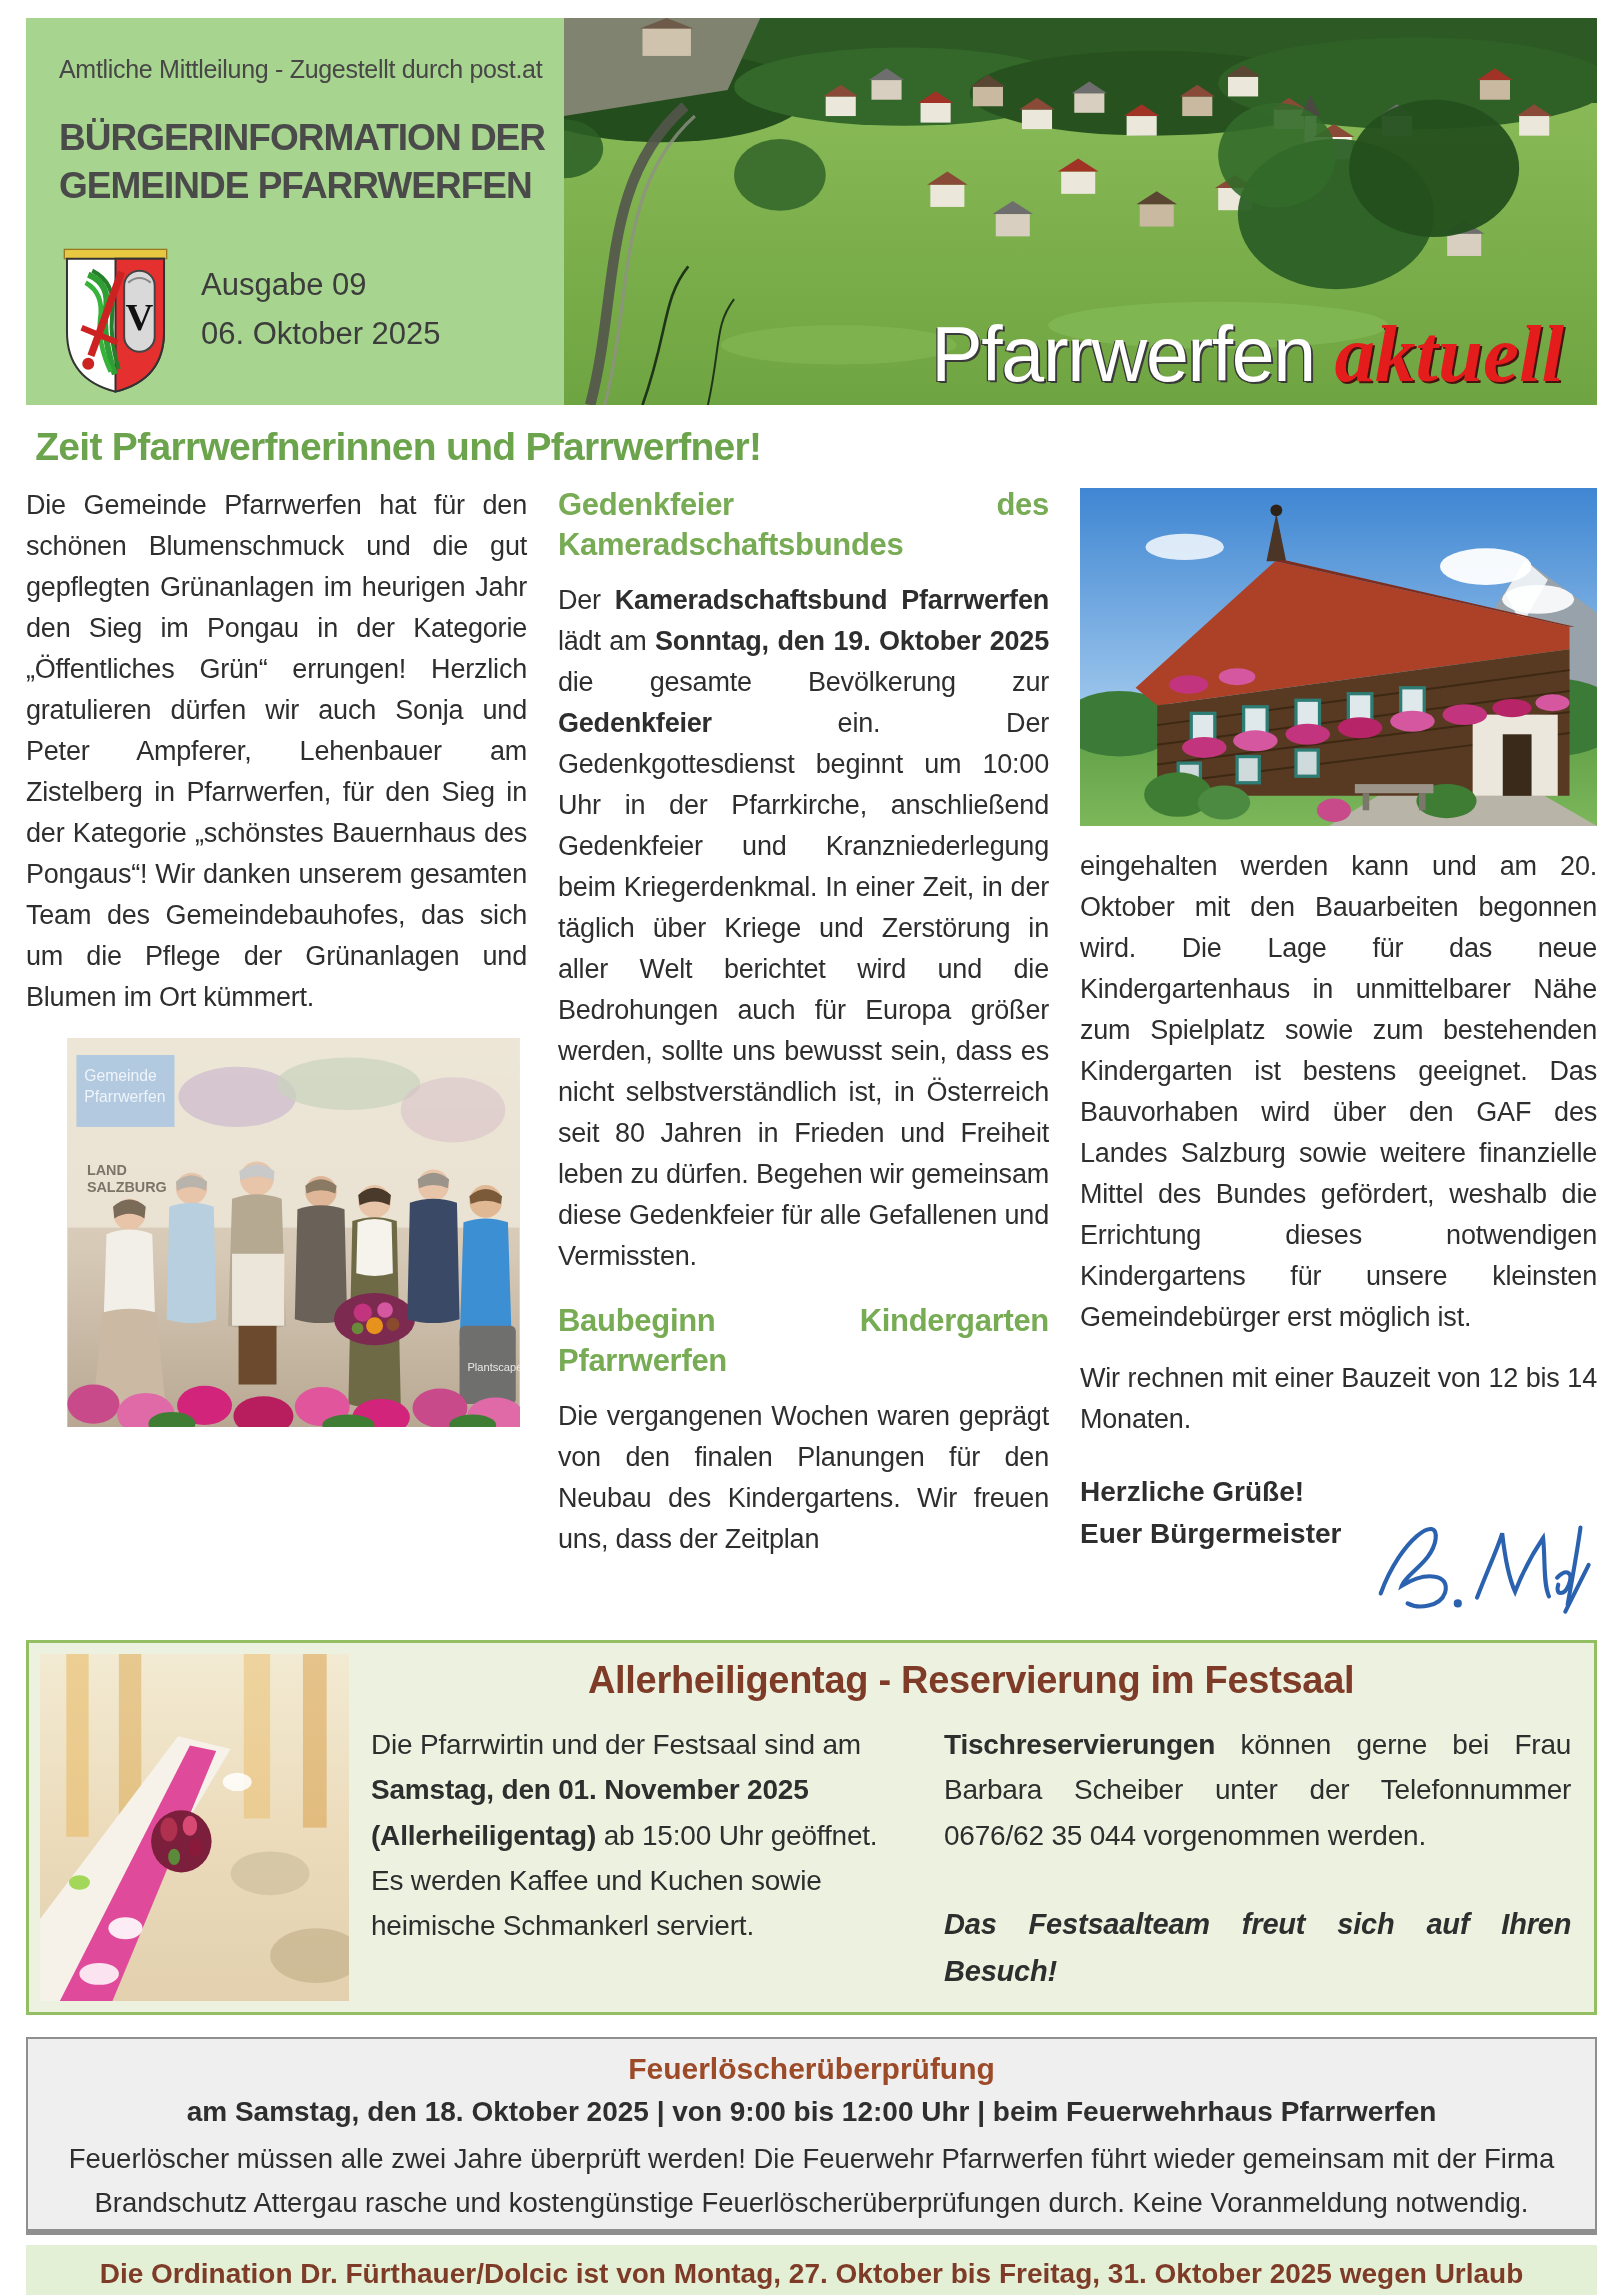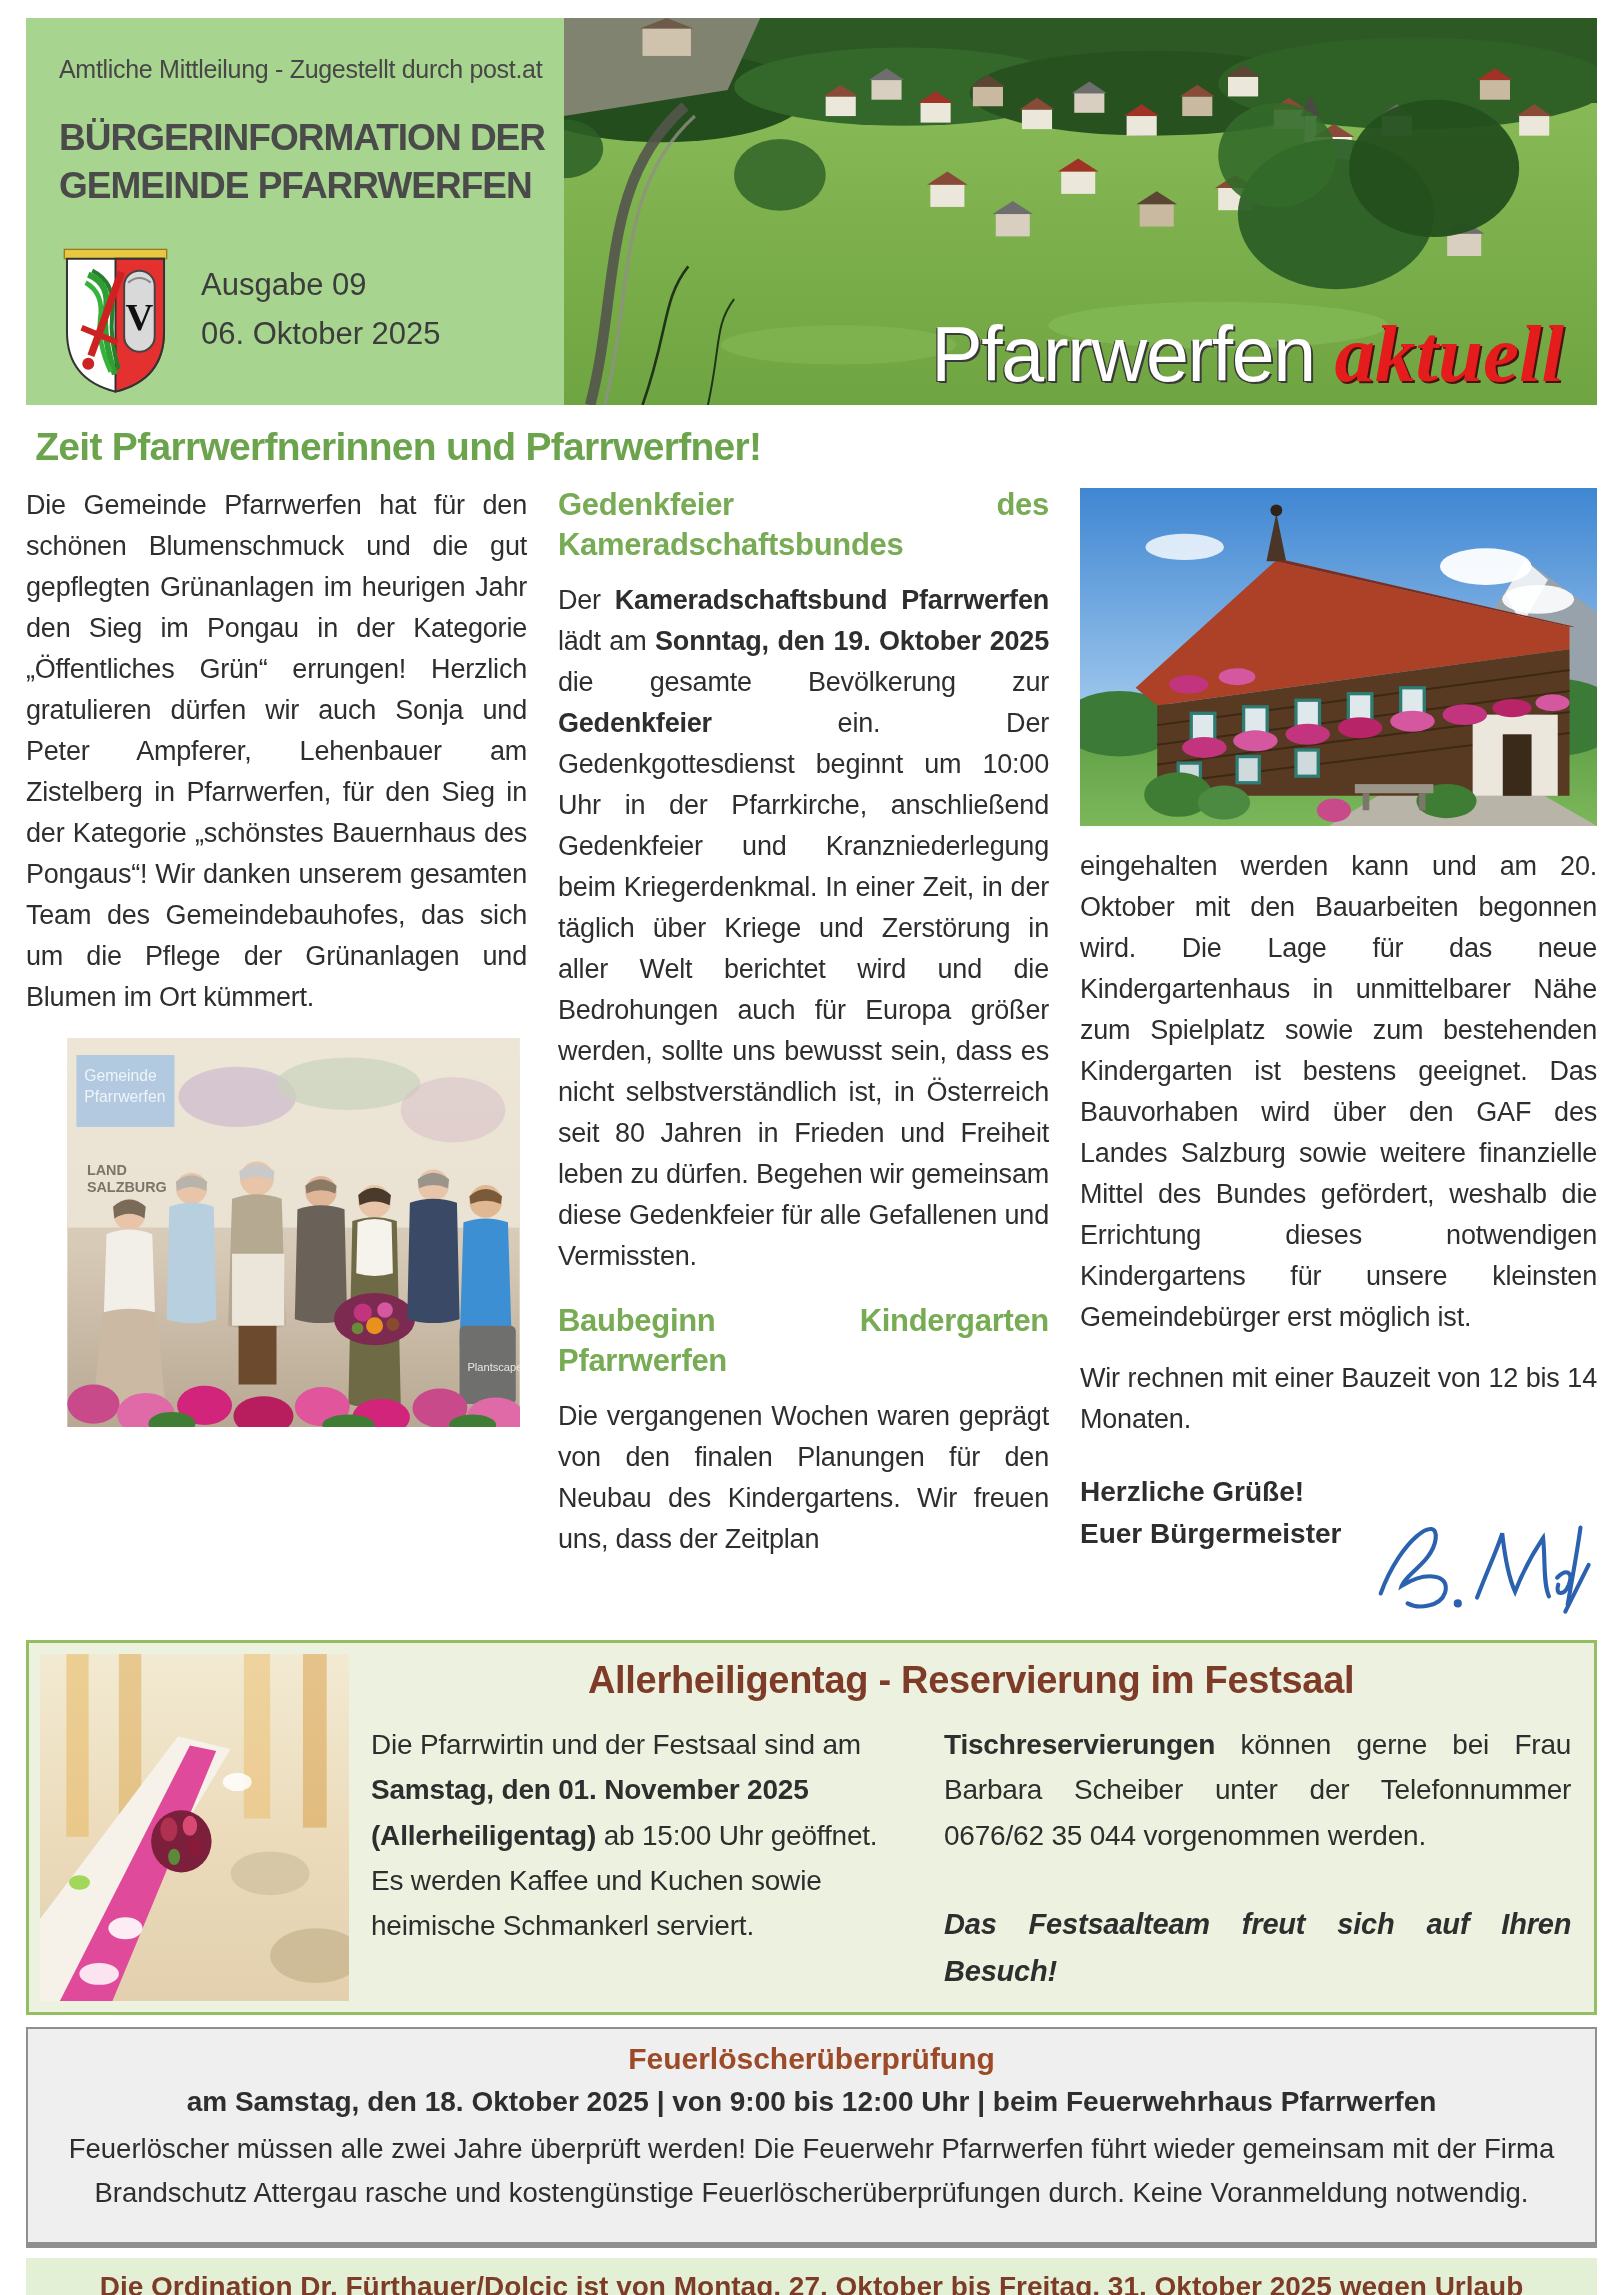--- a/index.html
+++ b/index.html
@@ -46,21 +46,21 @@
   .fest-photo{width:309px;flex:none;}
   .fest-photo svg{width:100%;height:100%;display:block;}
   .fest-right{flex:1;padding:0 11.8px 6.5px 0;}
   .fest-title{text-align:center;font-size:38px;font-weight:bold;color:#7e3c28;letter-spacing:-0.3px;margin:5.2px 0 19.6px 0;}
   .fest-cols{display:flex;gap:63px;}
   .fest-left{width:510px;flex:none;font-size:28px;line-height:1.62;letter-spacing:-0.2px;}
   .fest-rcol{flex:1;font-size:28px;line-height:1.62;letter-spacing:-0.2px;text-align:justify;}
   .fest-close{font-weight:bold;font-style:italic;font-size:29px;margin-top:43px;}
 
   
-  .fire{margin-top:12px;background:#efefef;border:2.6px solid #8f8f8f;border-bottom-width:6.5px;box-sizing:border-box;padding:13px 39px 27px 39px;text-align:center;}
+  .fire{margin-top:22px;background:#efefef;border:2.6px solid #8f8f8f;border-bottom-width:6.5px;box-sizing:border-box;padding:13px 39px 4px 39px;text-align:center;}
   .fire-title{font-size:30px;font-weight:bold;color:#9c4a28;margin:0 0 9.2px 0;}
   .fire-sub{font-size:28px;font-weight:bold;color:#2e2e2e;margin:0 0 9.2px 0;}
   .fire-body{font-size:27.5px;line-height:1.6;color:#2e2e2e;margin:0;}
 
   
   .ord{margin-top:10.5px;background:#e4f0d6;border-bottom:6.5px solid #8f8f8f;box-sizing:border-box;padding:13px 26px 17px 26px;text-align:center;}
   .ord-1{font-size:28px;font-weight:bold;color:#7e3c28;margin:0 0 7.9px 0;}
 </style>
 </head>
 <body>

